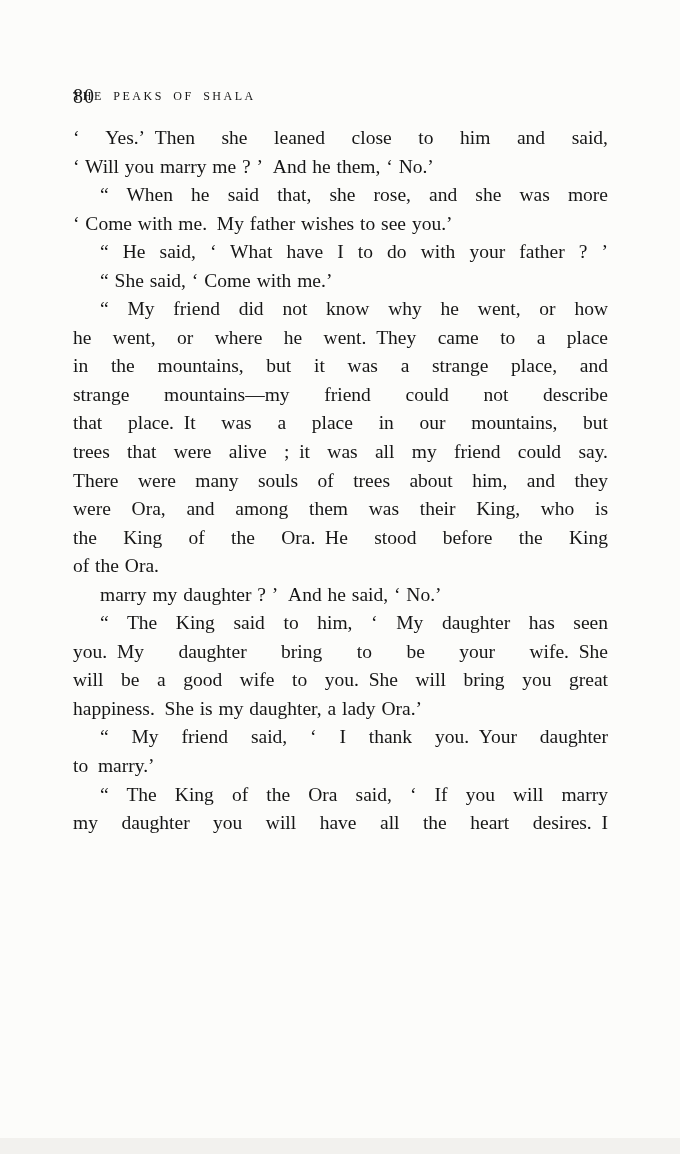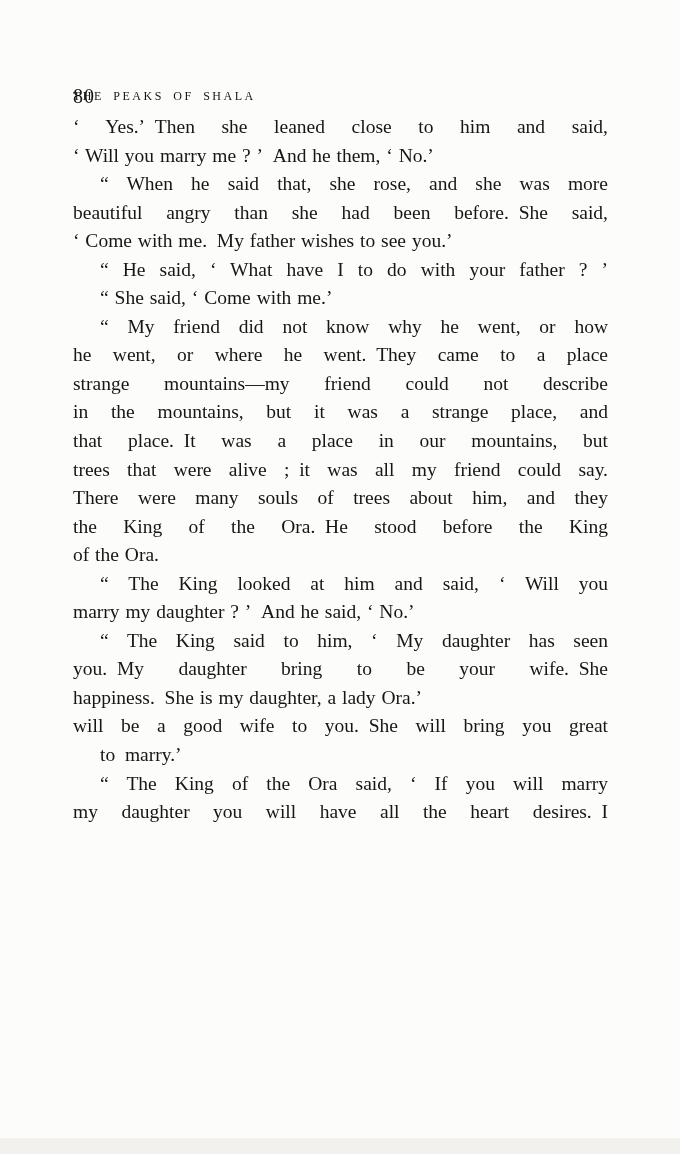--- a/index.html
+++ b/index.html
@@ -34,21 +34,21 @@
   .run-title {
     position: absolute;
     left: 0;
     right: 0;
     text-align: left;
     font-size: 12px;
     letter-spacing: 2.5px;
     word-spacing: 4px;
   }
   .bodytext {
-    margin-top: 5px;
+    margin-top: 16px;
     font-size: 19.5px;
   }
   .line {
     line-height: 28.55px;
     text-align: justify;
     text-align-last: justify;
     word-spacing: 1px;
   }
   .line.end {
     text-align-last: left;
@@ -70,57 +70,57 @@
 
     <div class="bodytext">
 
       <div class="para">
         <div class="line">‘ Yes.’ Then she leaned close to him and said,</div>
         <div class="line end">‘ Will you marry me ? ’ And he them, ‘ No.’</div>
       </div>
 
       <div class="para ind">
         <div class="line">“ When he said that, she rose, and she was more</div>
-        <div class="line">beautiful angry than she had been before. She said,</div>
         <div class="line end">‘ Come with me. My father wishes to see you.’</div>
       </div>
 
       <div class="para ind">
         <div class="line">“ He said, ‘ What have I to do with your father ? ’</div>
       </div>
 
       <div class="para ind">
         <div class="line end">“ She said, ‘ Come with me.’</div>
       </div>
 
       <div class="para ind">
         <div class="line">“ My friend did not know why he went, or how</div>
         <div class="line">he went, or where he went. They came to a place</div>
+        <div class="line">in the mountains, but it was a strange place, and</div>
         <div class="line">strange mountains—my friend could not describe</div>
-        <div class="line">in the mountains, but it was a strange place, and</div>
         <div class="line">that place. It was a place in our mountains, but</div>
         <div class="line">trees that were alive ; it was all my friend could say.</div>
         <div class="line">There were many souls of trees about him, and they</div>
+        <div class="line">were Ora, and among them was their King, who is</div>
         <div class="line">the King of the Ora. He stood before the King</div>
         <div class="line end">of the Ora.</div>
       </div>
 
       <div class="para ind">
-        <div class="line">“ The King looked at him and said, ‘ Will you</div>
         <div class="line end">marry my daughter ? ’ And he said, ‘ No.’</div>
       </div>
 
       <div class="para ind">
         <div class="line">“ The King said to him, ‘ My daughter has seen</div>
         <div class="line">you. My daughter bring to be your wife. She</div>
+        <div class="line">will be a good wife to you. She will bring you great</div>
         <div class="line end">happiness. She is my daughter, a lady Ora.’</div>
-        <div class="line">will be a good wife to you. She will bring you great</div>
       </div>
 
       <div class="para ind">
+        <div class="line">“ My friend said, ‘ I thank you. Your daughter</div>
         <div class="line end">to marry.’</div>
       </div>
 
       <div class="para ind">
         <div class="line">“ The King of the Ora said, ‘ If you will marry</div>
         <div class="line">my daughter you will have all the heart desires. I</div>
       </div>
 
     </div>
   </div>

